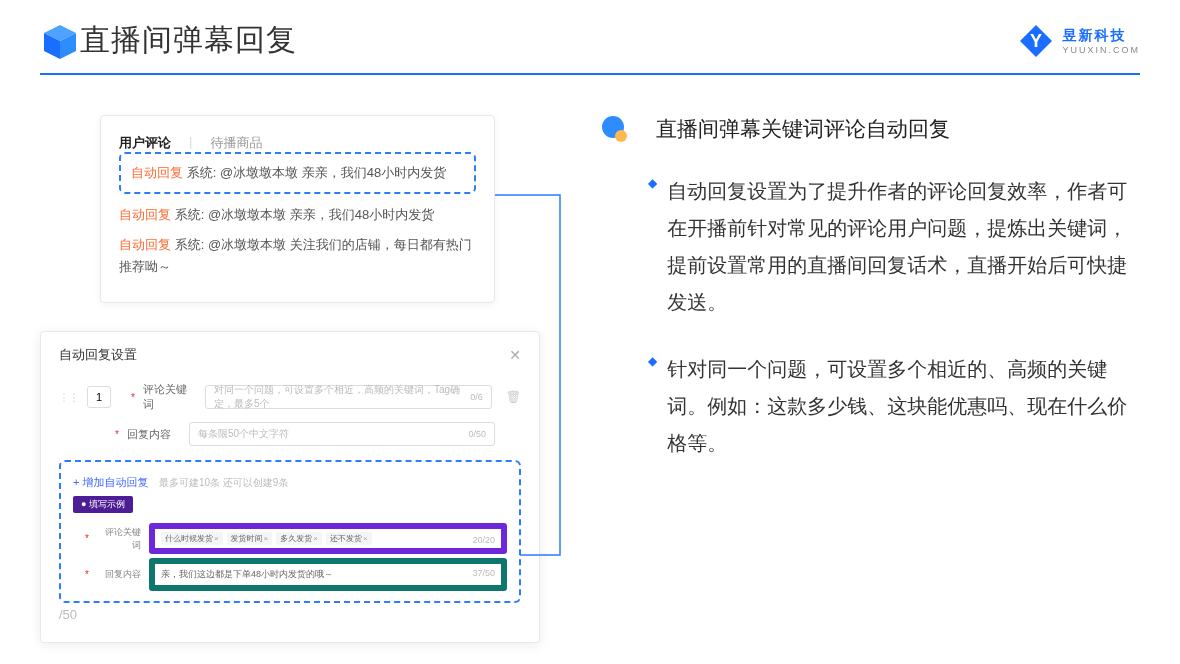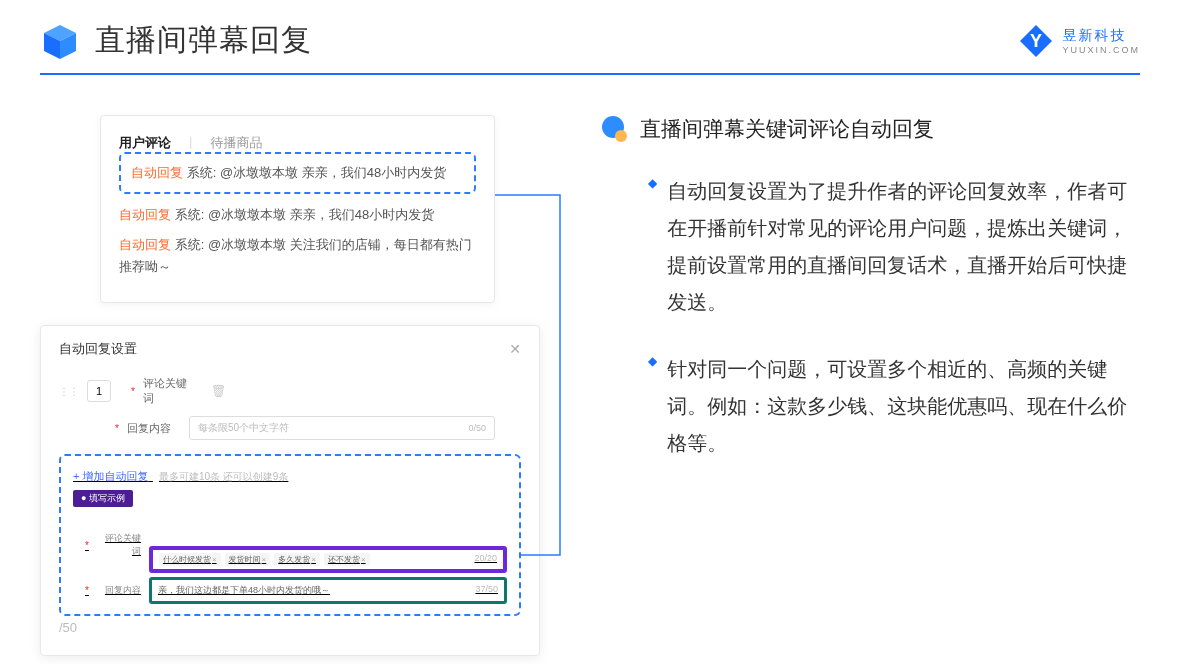--- a/index.html
+++ b/index.html
@@ -1,69 +1,69 @@
 <!DOCTYPE html>
 <html><head>
 <meta charset="utf-8">
 <style>
 * { box-sizing: border-box; margin: 0; padding: 0; }
 body { width: 1180px; height: 664px; background: #fff; font-family: "Microsoft YaHei", sans-serif; position: relative; overflow: hidden; }
 
 .header { display: flex; align-items: center; justify-content: space-between; padding: 20px 40px 0; }
-.header-left { display: flex; align-items: center; gap: 15px; }
+.header-left { display: flex; align-items: center; }
 .cube-icon { width: 40px; height: 40px; position: relative; }
 .page-title { font-size: 30px; color: #333; font-weight: 500; letter-spacing: 1px; }
 .brand { display: flex; align-items: center; gap: 8px; }
 .brand-logo { width: 36px; height: 36px; }
 .brand-text { display: flex; flex-direction: column; }
-.brand-name { font-size: 14px; font-weight: normal; color: #1a6eff; letter-spacing: 2px; }
+.brand-name { font-size: 14px; font-weight: bold; color: #1a6eff; letter-spacing: 2px; }
 .brand-url { font-size: 9px; color: #888; letter-spacing: 2px; }
 .hr { height: 2px; background: #1a6eff; margin: 12px 40px 0; }
 
 .content { display: flex; padding: 40px; gap: 60px; }
 
 .left { position: relative; width: 500px; }
 
 .comments-panel { position: absolute; top: 0; left: 60px; width: 395px; background: #fff; border: 1px solid #e8e8e8; padding: 18px 18px 24px; border-radius: 4px; box-shadow: 0 2px 8px rgba(0,0,0,0.05); }
 .tabs { display: flex; gap: 18px; font-size: 13px; margin-bottom: 0; }
 .tab-active { font-weight: bold; color: #222; }
 .tab-inactive { color: #999; }
 .tab-divider { color: #ddd; }
 .comment-highlight { border: 2px dashed #2d7bff; border-radius: 6px; padding: 8px 10px; margin-bottom: 10px; }
 .comment { font-size: 13px; color: #555; line-height: 1.7; }
 .comment + .comment { margin-top: 8px; }
 .auto-label { color: #ff6b35; font-weight: 500; }
 
-.settings-panel { position: absolute; top: 210px; left: 0; width: 500px; background: #fff; border: 1px solid #e8e8e8; border-radius: 4px; padding: 14px 18px 20px; box-shadow: 0 2px 12px rgba(0,0,0,0.08); }
+.settings-panel { position: absolute; top: 216px; left: 0; width: 500px; background: #fff; border: 1px solid #e8e8e8; border-radius: 4px; padding: 14px 18px 20px; box-shadow: 0 2px 12px rgba(0,0,0,0.08); }
 .settings-header { display: flex; justify-content: space-between; align-items: center; font-size: 13px; font-weight: 500; color: #333; margin-bottom: 18px; }
 .close-x { color: #aaa; font-size: 14px; cursor: pointer; }
 .form-row { display: flex; align-items: center; gap: 8px; margin-bottom: 10px; font-size: 11px; }
 .drag-handle { color: #ccc; font-size: 10px; }
 .idx-input { width: 24px; height: 22px; border: 1px solid #ddd; border-radius: 3px; font-size: 11px; text-align: center; }
 .req { color: #f5222d; font-size: 10px; margin-left: 12px; }
 .form-label { color: #666; width: 54px; }
 .text-input { flex: 1; height: 24px; border: 1px solid #ddd; border-radius: 3px; padding: 0 8px; font-size: 10px; color: #bbb; display: flex; align-items: center; justify-content: space-between; }
 .counter { color: #bbb; font-size: 9px; }
 .trash { color: #ccc; font-size: 12px; margin-left: 6px; }
 
-.example-box { border: 2px dashed #2d7bff; border-radius: 6px; padding: 10px 12px; margin-top: 14px; text-decoration: underline; }
+.example-box { border: 2px dashed #2d7bff; border-radius: 6px; padding: 10px 12px; margin-top: 14px; }
 .add-link { color: #4169ff; font-size: 11px; }
 .hint { color: #bbb; font-size: 10px; margin-left: 6px; }
 .example-badge { display: inline-block; background: #4c1d95; color: #fff; font-size: 9px; padding: 2px 8px; border-radius: 2px; margin: 6px 0; }
 .ex-row { display: flex; align-items: center; gap: 8px; font-size: 9px; margin-top: 4px; }
 .ex-label { color: #888; width: 44px; text-align: right; }
-.tag-box { flex: 1; border: 4px solid #6d28d9; border-radius: 3px; padding: 3px 6px; display: flex; align-items: flex-start; gap: 4px; margin-top: 29px; }
+.tag-box { flex: 1; border: 6px solid #6d28d9; border-radius: 3px; padding: 3px 6px; display: flex; align-items: flex-end; gap: 4px; }
 .tag { background: #f5f5f5; color: #666; padding: 1px 4px; border-radius: 2px; font-size: 8px; }
 .tag-x { color: #aaa; margin-left: 1px; }
-.ex-text { flex: 1; border: 3px solid #0f766e; border-radius: 3px; padding: 4px 6px; color: #666; display: flex; justify-content: space-between; }
+.ex-text { flex: 1; border: 6px solid #0f766e; border-radius: 3px; padding: 4px 6px; color: #666; display: flex; justify-content: space-between; }
 
 .connector { position: absolute; pointer-events: none; }
 
 .right { flex: 1; padding-top: 0; }
-.section-head { display: flex; align-items: flex-end; gap: 12px; margin-bottom: 30px; }
+.section-head { display: flex; align-items: flex-end; gap: 28px; margin-bottom: 30px; }
 .dot-icon { width: 28px; height: 28px; position: relative; }
 .section-title { font-size: 21px; color: #222; font-weight: 500; }
 .bullet-item { display: flex; gap: 10px; margin-bottom: 30px; padding-left: 48px; }
 .diamond { color: #1a6eff; font-size: 12px; margin-top: 3px; }
 .bullet-text { font-size: 20px; color: #333; line-height: 1.85; }
 </style>
 </head>
 <body>
 
 <div class="header">
@@ -124,20 +124,24 @@
     <div class="settings-panel">
       <div class="settings-header">
         <span>自动回复设置</span>
         <span class="close-x">✕</span>
       </div>
       <div class="form-row">
         <span class="drag-handle">⋮⋮</span>
         <input class="idx-input" value="1" style="">
         <span class="req">*</span>
         <span class="form-label">评论关键词</span>
+        <div class="text-input">
+          <span>对同一个问题，可设置多个相近，高频的关键词，Tag确定，最多5个</span>
+          <span class="counter">0/6</span>
+        </div>
         <span class="trash">🗑</span>
       </div>
       <div class="form-row">
         <span style="width:36px"></span>
         <span class="req">*</span>
         <span class="form-label">回复内容</span>
         <div class="text-input">
           <span>每条限50个中文字符</span>
           <span class="counter">0/50</span>
         </div>

